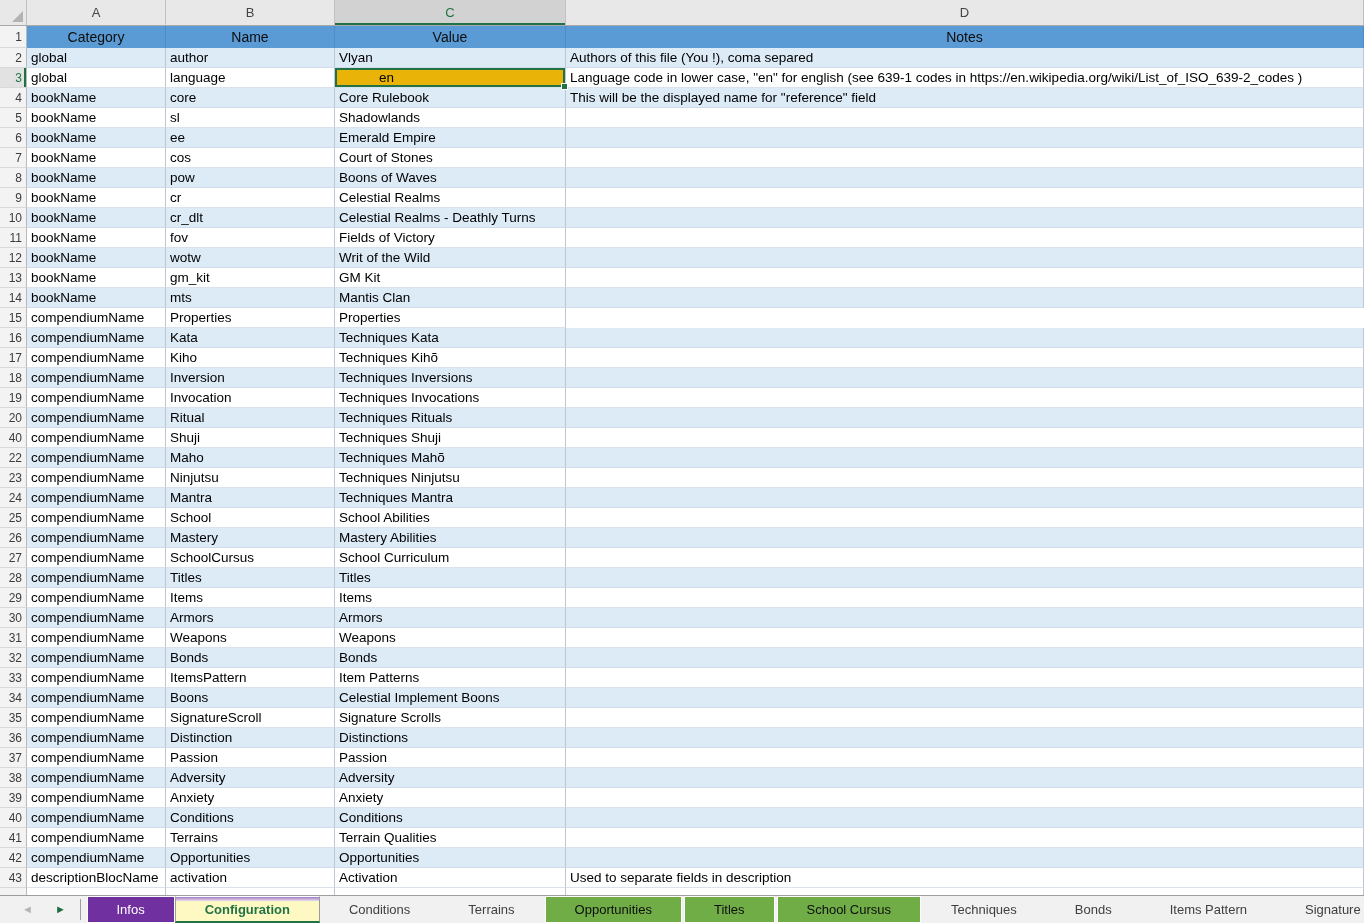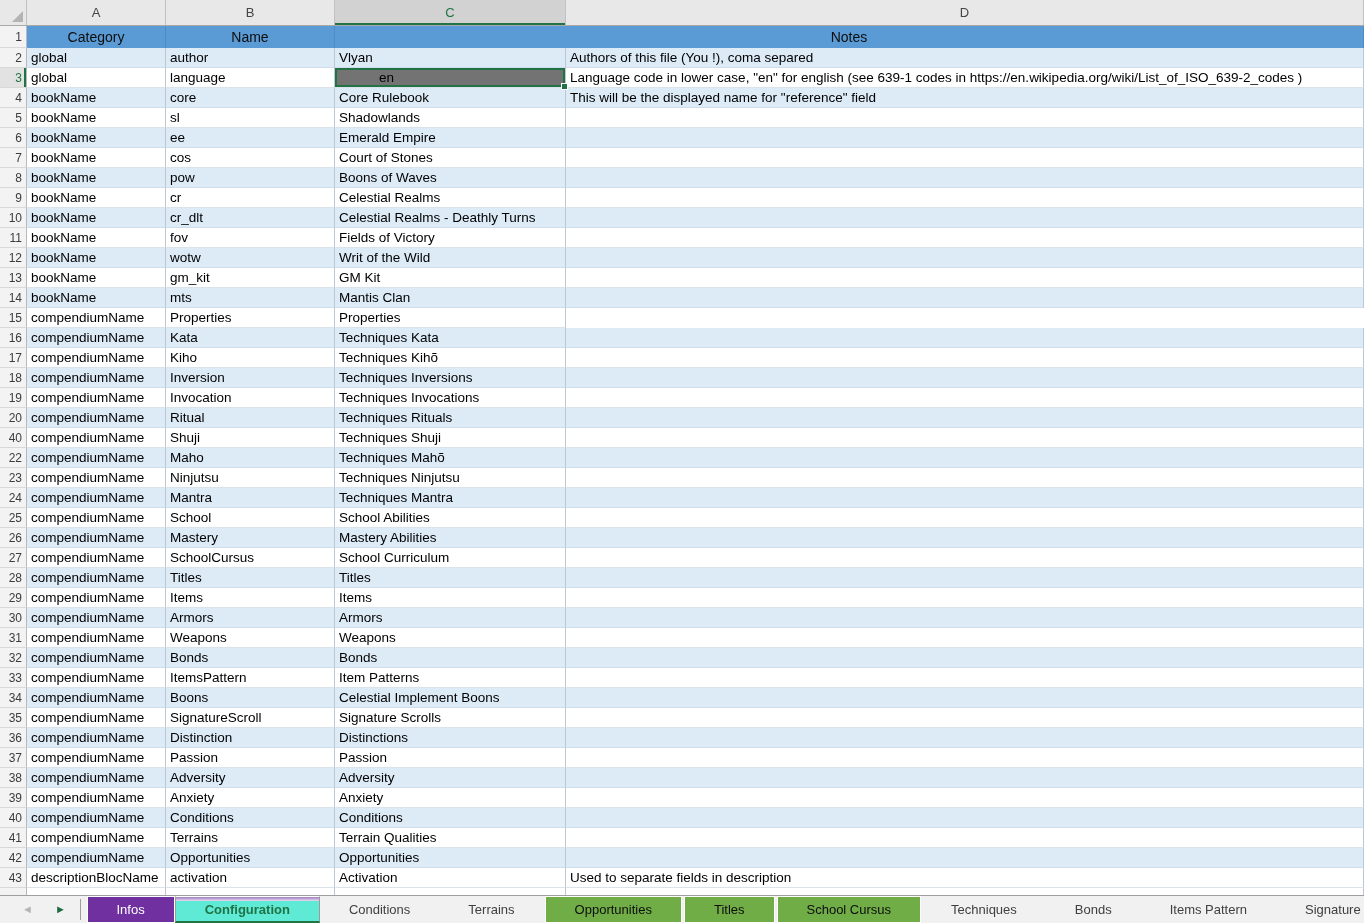--- a/index.html
+++ b/index.html
@@ -36,42 +36,42 @@
   .rowhead.sel{background:#e2e2e2;color:var(--excel-green);box-shadow:inset -2px 0 0 var(--excel-green);}
   .hrow{display:flex;height:22px;}
   .hrow .hcell{display:flex;align-items:center;justify-content:center;
     background:var(--header-blue);color:#0d0d0d;font-weight:normal;font-size:14px;
     border-right:1px solid #4e8cc8;overflow:hidden;white-space:nowrap;}
   .row{display:flex;height:20px;position:relative;}
   .cell{font-size:13.5px;color:#000;padding:0 0 0 4px;line-height:19px;
     white-space:nowrap;overflow:hidden;background:#fff;
     border-right:1px solid var(--grid-v);border-bottom:1px solid var(--grid-h);}
   .row.band .cell{background:var(--band-blue);border-bottom:1px solid #cfdcec;}
-  .cell.selected{box-shadow:inset 0 0 0 2px var(--excel-green);background:#737373;padding-left:44px;}
+  .cell.selected{box-shadow:inset 0 0 0 2px var(--excel-green);background:#eab308;padding-left:44px;}
   .fill-handle{position:absolute;left:561px;top:15px;width:7px;height:7px;
     background:var(--excel-green);border:1px solid #fff;z-index:3;}
   .row.partial{height:7px;overflow:hidden;}
   .row.partial .rowhead{border-bottom:none;}
   .row.partial .cell{border-bottom:none;}
 
   
   .tabbar{position:absolute;left:0;bottom:0;width:1364px;height:28px;background:#f1f1f1;
     border-top:1px solid #9e9e9e;display:flex;align-items:stretch;overflow:hidden;}
   .nav-arrows{display:flex;align-items:center;gap:22px;padding:0 14px 0 22px;}
   .nav-arrow{font-size:11px;line-height:1;}
   .nav-arrow.prev{color:#b5b5b5;}
   .nav-arrow.next{color:#1d6b3e;}
   .bar-sep{width:1px;background:#9e9e9e;margin:3px 6px 3px 0;}
   .tabs{display:flex;align-items:stretch;flex:1 1 auto;min-width:0;}
   .tab{display:flex;align-items:center;padding:0 29px;font-size:13px;color:#404040;
     white-space:nowrap;position:relative;}
   .tab-sep{width:1px;background:#a8a8a8;margin:6px 0;}
   .tab.green{background:var(--tab-green);color:#0d0d0d;border:1px solid #fff;margin:0 1px;}
   .tab.purple{background:var(--tab-purple);color:#fff;border:1px solid #fff;}
-  .tab.active{background:#5eead4;color:var(--excel-green);font-weight:bold;
+  .tab.active{background:#fef9c3;color:var(--excel-green);font-weight:bold;
     border-left:1px solid #9b9b9b;border-right:1px solid #9b9b9b;
     border-bottom:2px solid var(--excel-green);}
   .tab.active::before{content:"";position:absolute;left:0;right:0;top:0;height:4px;
     background:linear-gradient(#a07cc0,#e6dbf0);}
 </style>
 </head>
 <body>
 
 <div class="app">
 
@@ -82,20 +82,21 @@
     <div class="letter col-a">A</div>
     <div class="letter col-b">B</div>
     <div class="letter col-c sel">C</div>
     <div class="letter col-d">D</div>
   </div>
 
   <div class="hrow">
     <div class="rowhead" style="height:22px">1</div>
     <div class="hcell col-a">Category</div>
     <div class="hcell col-b">Name</div>
+    <div class="hcell col-c">Value</div>
     <div class="hcell col-d">Notes</div>
   </div>
 
   <div>
       <div class="row band">
         <div class="rowhead">2</div>
         <div class="cell col-a">global</div>
         <div class="cell col-b">author</div>
         <div class="cell col-c">Vlyan</div>
         <div class="cell col-d">Authors of this file (You !), coma separed</div>

